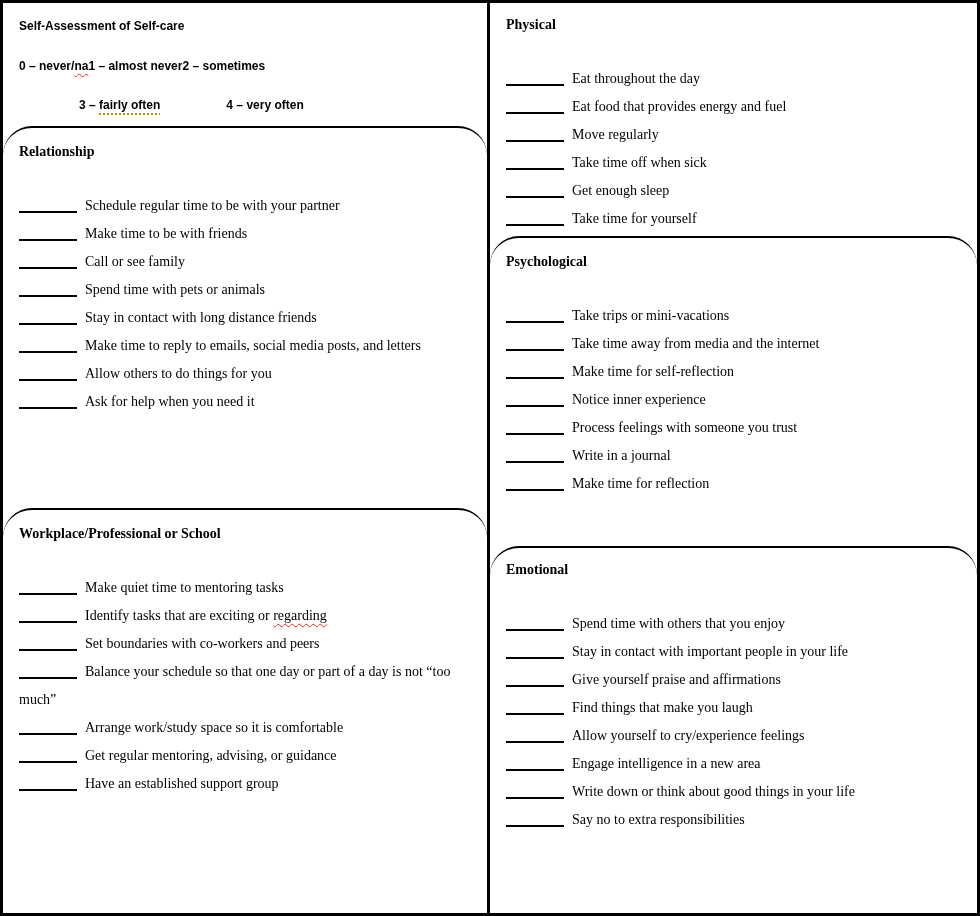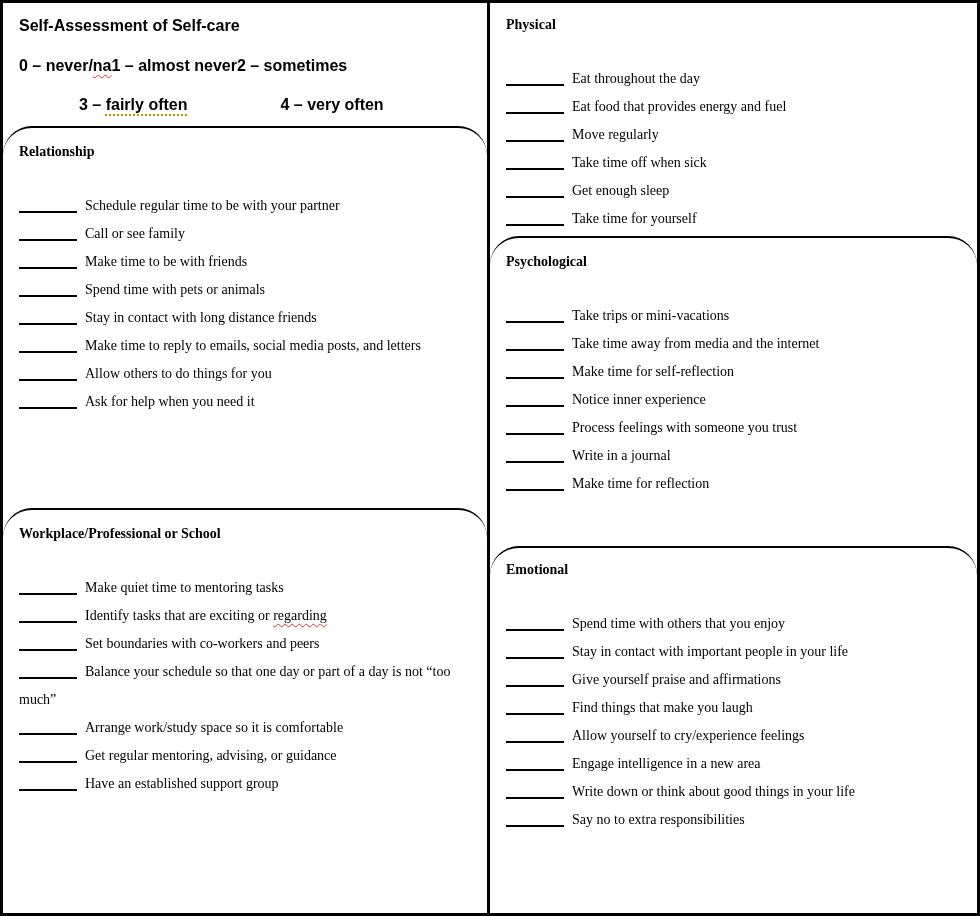--- a/index.html
+++ b/index.html
@@ -15,26 +15,26 @@
   .col { display:flex; flex-direction:column; height:100%; }
   .col-left  { width:487px; border-right:3px solid #000; }
   .col-right { flex:1; }
   .cell { overflow:hidden; padding:10px 12px 0 16px; }
   .cell.bordered { border-top:2px solid #000;border-radius:29px; }
 
   
   .header-cell {
     height:123px;
     font-family:"Liberation Sans","DejaVu Sans",sans-serif;
-    font-weight:bold; font-size:16px; line-height:26px;
+    font-weight:bold; font-size:12px; line-height:26px;
     padding-top:10px;
   }
   .doc-title { margin-bottom:14px; }
   .scale-line { display:flex; white-space:nowrap; margin-bottom:13px; }
-  .scale-line.line2 { padding-left:60px; gap:93px; }
+  .scale-line.line2 { padding-left:60px; gap:66px; }
   .spell-error {
     text-decoration-line:underline; text-decoration-style:wavy;
     text-decoration-color:#e03030; text-decoration-thickness:1px;
     text-underline-offset:3px;
   }
   .style-suggestion {
     text-decoration-line:underline; text-decoration-style:dotted;
     text-decoration-color:#bf8f00; text-decoration-thickness:2px;
     text-underline-offset:4px;
   }
@@ -73,22 +73,22 @@
       <div class="scale-line line2">
         <span><span>3 – </span><span class="style-suggestion">fairly often</span></span>
         <span>4 – very often</span>
       </div>
     </div>
 
     <div class="cell bordered section-cell cell-relationship">
       <div class="section-heading">Relationship</div>
       <div>
           <div class="item"><span class="blank"></span><span>Schedule regular time to be with your partner</span></div>
+          <div class="item"><span class="blank"></span><span>Make time to be with friends</span></div>
           <div class="item"><span class="blank"></span><span>Call or see family</span></div>
-          <div class="item"><span class="blank"></span><span>Make time to be with friends</span></div>
           <div class="item"><span class="blank"></span><span>Spend time with pets or animals</span></div>
           <div class="item"><span class="blank"></span><span>Stay in contact with long distance friends</span></div>
           <div class="item"><span class="blank"></span><span>Make time to reply to emails, social media posts, and letters</span></div>
           <div class="item"><span class="blank"></span><span>Allow others to do things for you</span></div>
           <div class="item"><span class="blank"></span><span>Ask for help when you need it</span></div>
         </div>
     </div>
 
     <div class="cell bordered section-cell cell-workplace">
       <div class="section-heading">Workplace/Professional or School</div>

